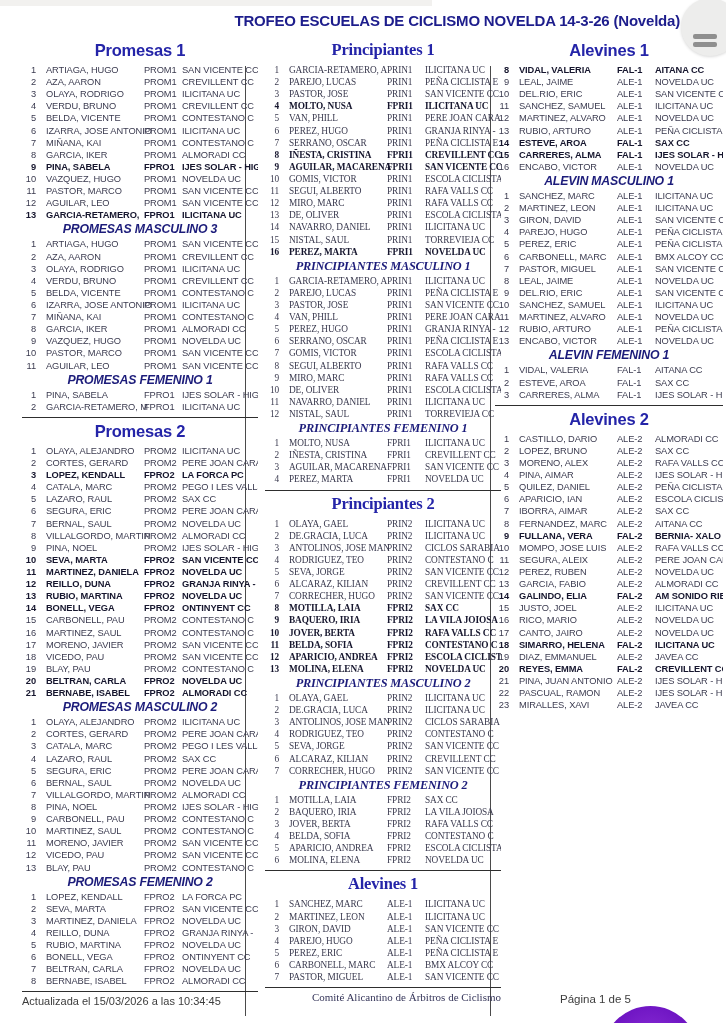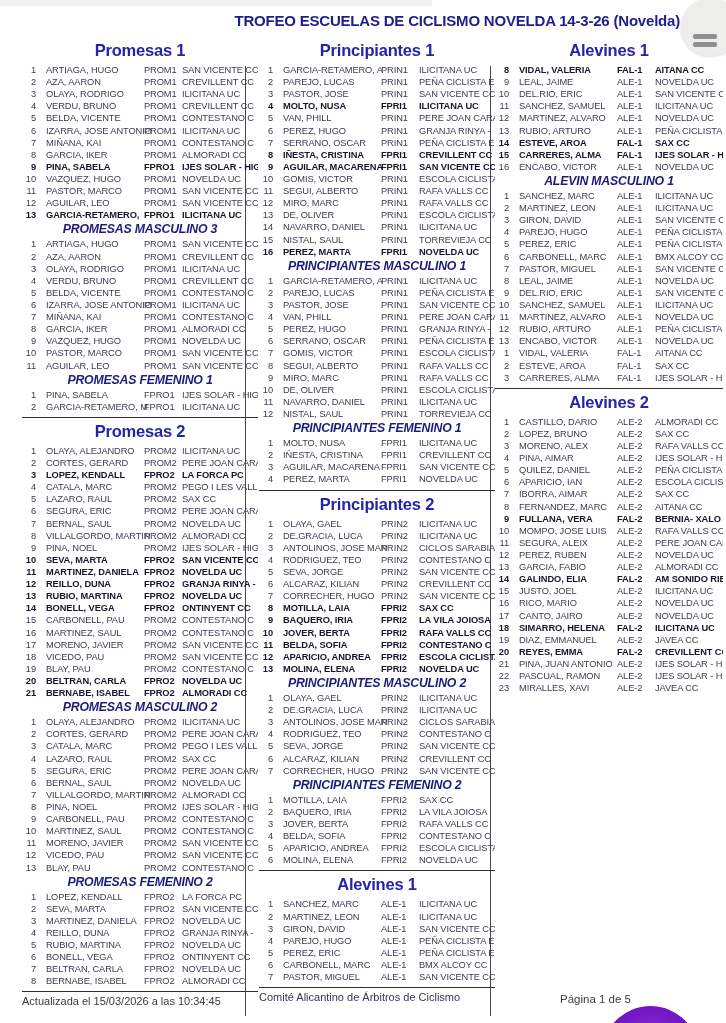--- a/index.html
+++ b/index.html
@@ -15,41 +15,41 @@
   .menu-fab{
     position:absolute;top:-2px;left:681px;width:58px;height:58px;border-radius:50%;
     background:var(--menu_bg,#ededec);box-shadow:0 1px 3px rgba(0,0,0,.15);
   }
   .menu-fab .bar{position:absolute;left:12px;width:24px;height:4.5px;border-radius:2px;background:var(--menu_bar,#8f8f8f);}
   .menu-fab .bar.b1{top:36px;} .menu-fab .bar.b2{top:44px;}
   .vsep{position:absolute;top:66px;width:1px;height:950px;background:#4a4a4a;}
   .vsep.v1{left:245px;} .vsep.v2{left:490px;}
   .col{position:absolute;top:38px;height:985px;overflow:hidden;}
   .col.c1{left:22px;width:236px;}
-  .col.c2{left:259px;width:236px;}
+  .col.c2{left:265px;width:236px;font-family:Liberation Serif, serif;}
   .col.c3{left:495px;width:228px;}
   .main-hdr{
     height:22px;line-height:22px;margin:1px 0 3px;text-align:center;
     font-size:16.5px;font-weight:bold;color:var(--header,#2424a8);letter-spacing:-.2px;
   }
   .sub-hdr{
     height:15px;line-height:15px;margin:1px 0;text-align:center;
     font-size:12.3px;font-weight:bold;font-style:italic;color:var(--subheader,#1c1c7a);letter-spacing:-.2px;
   }
   .hline{height:0;border-top:1px solid var(--line,#2e2e2e);margin:4px 0 2px;}
   .row{
     height:12.12px;display:grid;grid-template-columns:24px 98px 38px 1fr;
     align-items:center;font-size:9.3px;color:var(--row,#3a3a4f);letter-spacing:-.1px;
   }
   .row span{white-space:nowrap;overflow:visible;}
   .row .pos{text-align:right;padding-right:10px;}
   .row.b{font-weight:bold;color:var(--row_bold,#16162e);}
   .note{font-size:11px;color:#3c3c3c;margin-top:3px;height:13px;line-height:13px;}
   .note.left{text-align:left;}
-  .note.center{text-align:left;color:#36365a;}
+  .note.center{text-align:right;color:#36365a;}
   .page-label{position:absolute;top:993px;left:560px;width:142px;font-size:11.5px;color:#3d3d3d;}
   .purple-fab{
     position:absolute;top:1006px;left:602px;width:97px;height:97px;border-radius:50%;
     background:radial-gradient(circle at 50% 38%, var(--purple1,#8b2fd6) 0%, #7016c4 48%, var(--purple2,#5a0ca8) 100%);
   }
 </style>
 </head>
 <body>
 
 <div class="top-strip"></div>
@@ -1014,20 +1014,21 @@
       <span class="name">RUBIO, ARTURO</span>
       <span class="cat">ALE-1</span>
       <span class="club">PEÑA CICLISTA E</span>
     </div>
     <div class="row">
       <span class="pos">13</span>
       <span class="name">ENCABO, VICTOR</span>
       <span class="cat">ALE-1</span>
       <span class="club">NOVELDA UC</span>
     </div>
+    <div class="sub-hdr">ALEVIN FEMENINO 1</div>
     <div class="row">
       <span class="pos">1</span>
       <span class="name">VIDAL, VALERIA</span>
       <span class="cat">FAL-1</span>
       <span class="club">AITANA CC</span>
     </div>
     <div class="row">
       <span class="pos">2</span>
       <span class="name">ESTEVE, AROA</span>
       <span class="cat">FAL-1</span>

